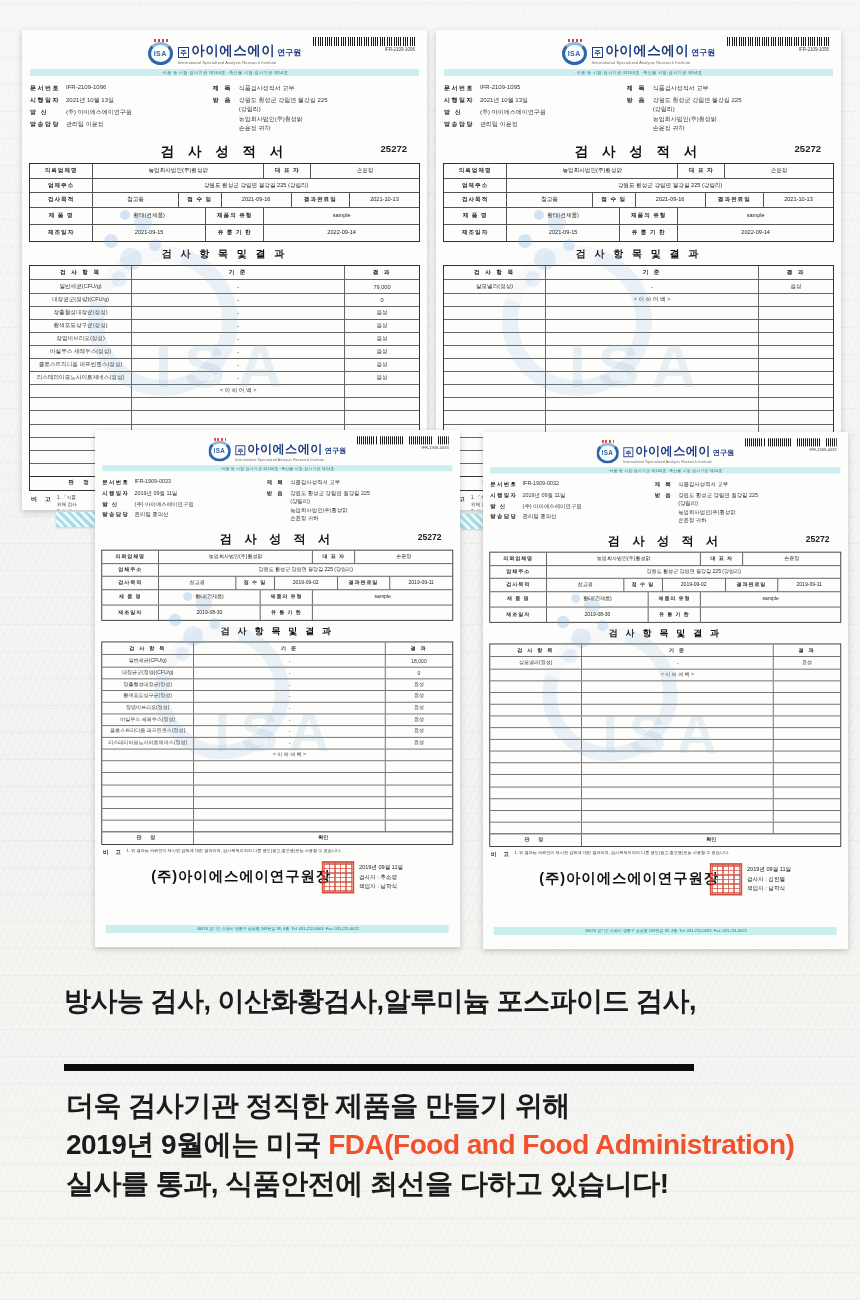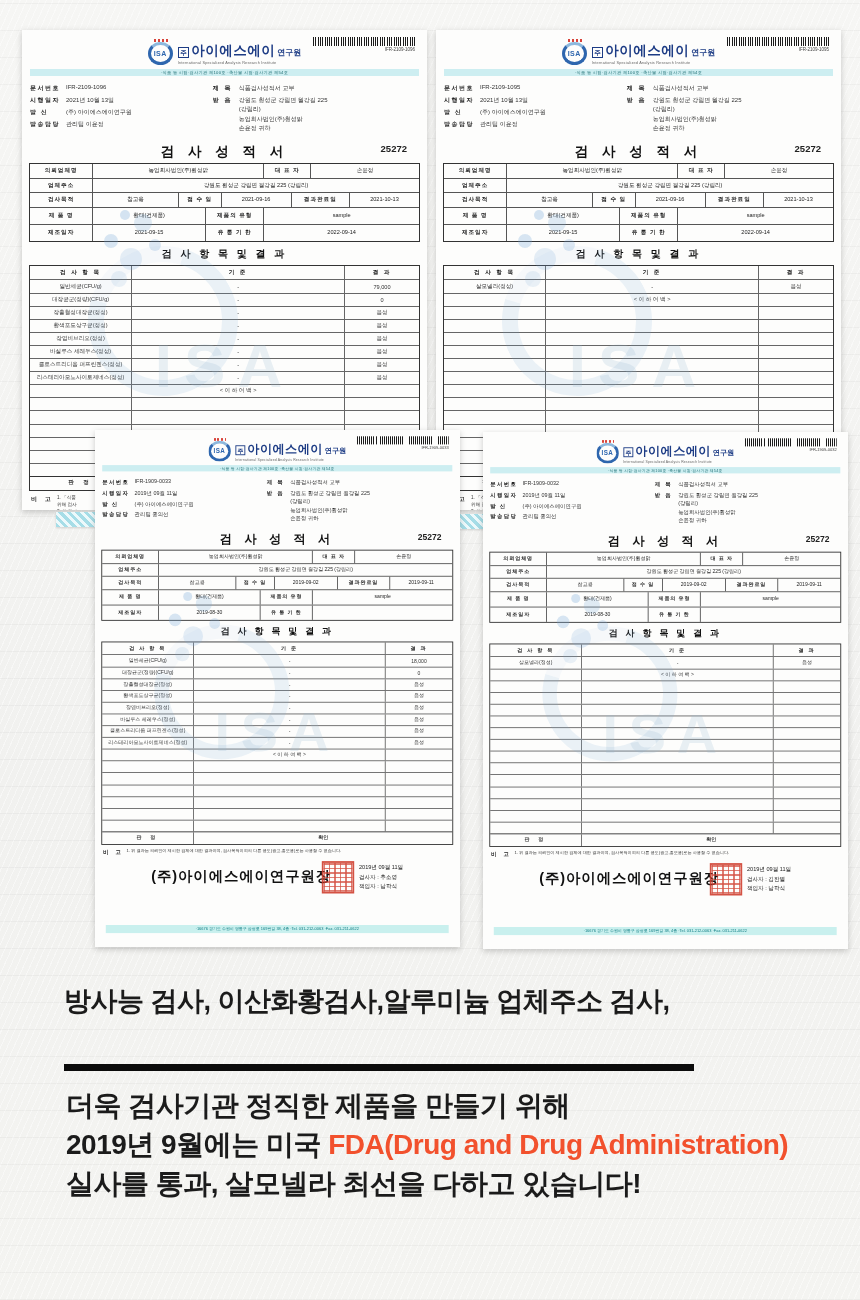--- a/index.html
+++ b/index.html
@@ -959,21 +959,21 @@
       </span>
     </div>
 
     <div class="cert-footer">
       <span>·16676 경기도 수원시 영통구 삼성로 169번길 38, 4층    ·Tel. 031-212-0063    ·Fax. 031-211-0622</span>
     </div>
   </div>
 </div>
 
   <div id="headline">
-    <div>방사능 검사, 이산화황검사,알루미늄 업체주소 검사,</div>
+    <div>방사능 검사, 이산화황검사,알루미늄 포스파이드 검사,</div>
   </div>
   <div id="underline"></div>
   <div id="paragraph">
     <div>더욱 검사기관 정직한 제품을 만들기 위해</div>
-    <div><span>2019년 9월에는 미국 </span><span class="fda">FDA(Drug and Drug Administration)</span></div>
-    <div>실사를 통과, 살모넬라 최선을 다하고 있습니다!</div>
+    <div><span>2019년 9월에는 미국 </span><span class="fda">FDA(Food and Food Administration)</span></div>
+    <div>실사를 통과, 식품안전에 최선을 다하고 있습니다!</div>
   </div>
 </div>
 
 </body></html>

